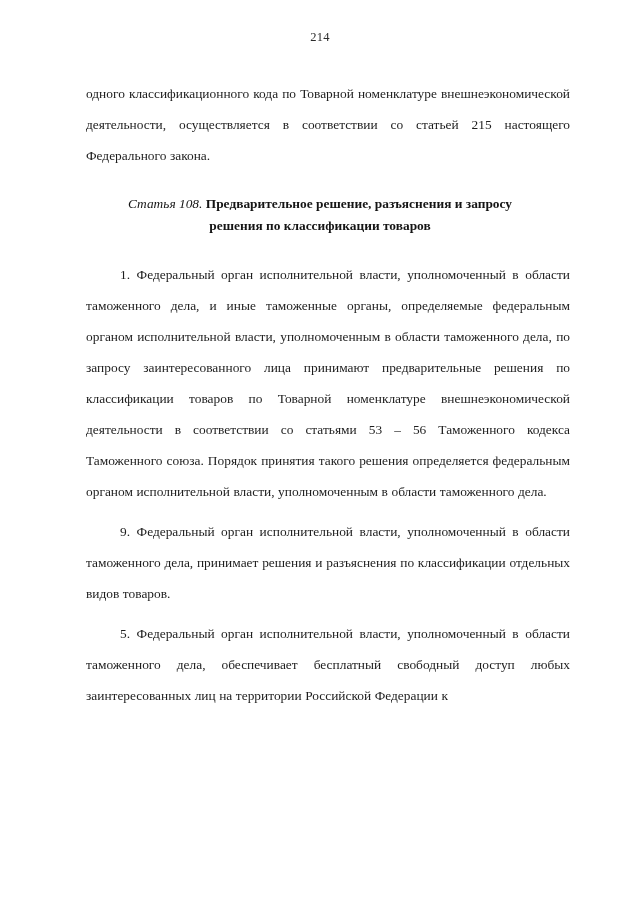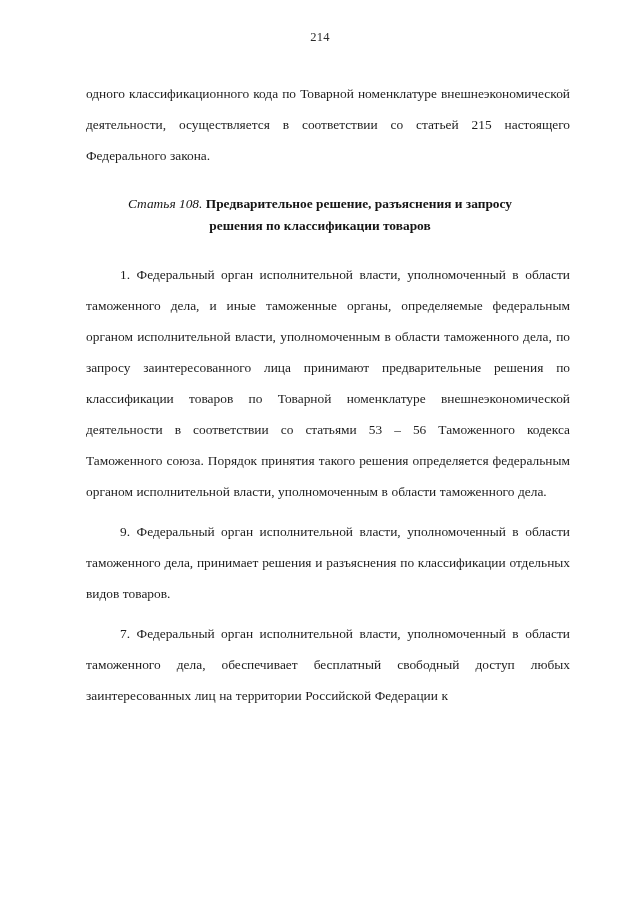--- a/index.html
+++ b/index.html
@@ -98,16 +98,16 @@
     <div class="gap-head-bottom"></div>
 
     <p class="para indent">1. Федеральный орган исполнительной власти, уполномоченный в области таможенного дела, и иные таможенные органы, определяемые федеральным органом исполнительной власти, уполномоченным в области таможенного дела, по запросу заинтересованного лица принимают предварительные решения по классификации товаров по Товарной номенклатуре внешнеэкономической деятельности в соответствии со статьями 53 – 56 Таможенного кодекса Таможенного союза. Порядок принятия такого решения определяется федеральным органом исполнительной власти, уполномоченным в области таможенного дела.</p>
 
     <div class="gap-small"></div>
 
     <p class="para indent">9. Федеральный орган исполнительной власти, уполномоченный в области таможенного дела, принимает решения и разъяснения по классификации отдельных видов товаров.</p>
 
     <div class="gap-small"></div>
 
-    <p class="para indent">7. Федеральный орган исполнительной власти, уполномоченный в области таможенного дела, обеспечивает бесплатный свободный доступ любых заинтересованных лиц на территории Российской Федерации к</p>
+    <p class="para indent">5. Федеральный орган исполнительной власти, уполномоченный в области таможенного дела, обеспечивает бесплатный свободный доступ любых заинтересованных лиц на территории Российской Федерации к</p>
 
   </div>
 </div>
 
 </body></html>

